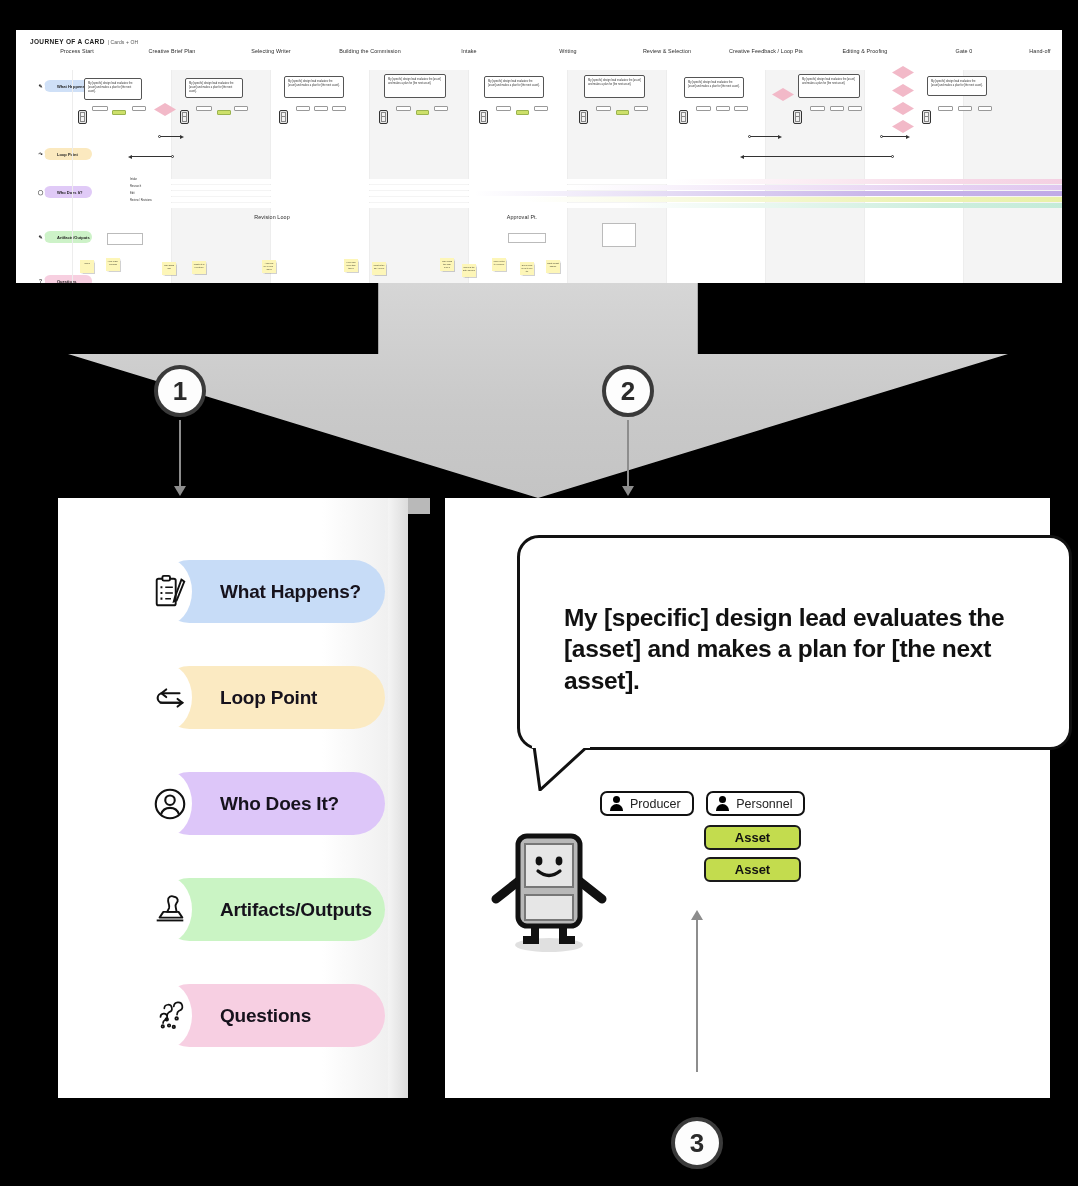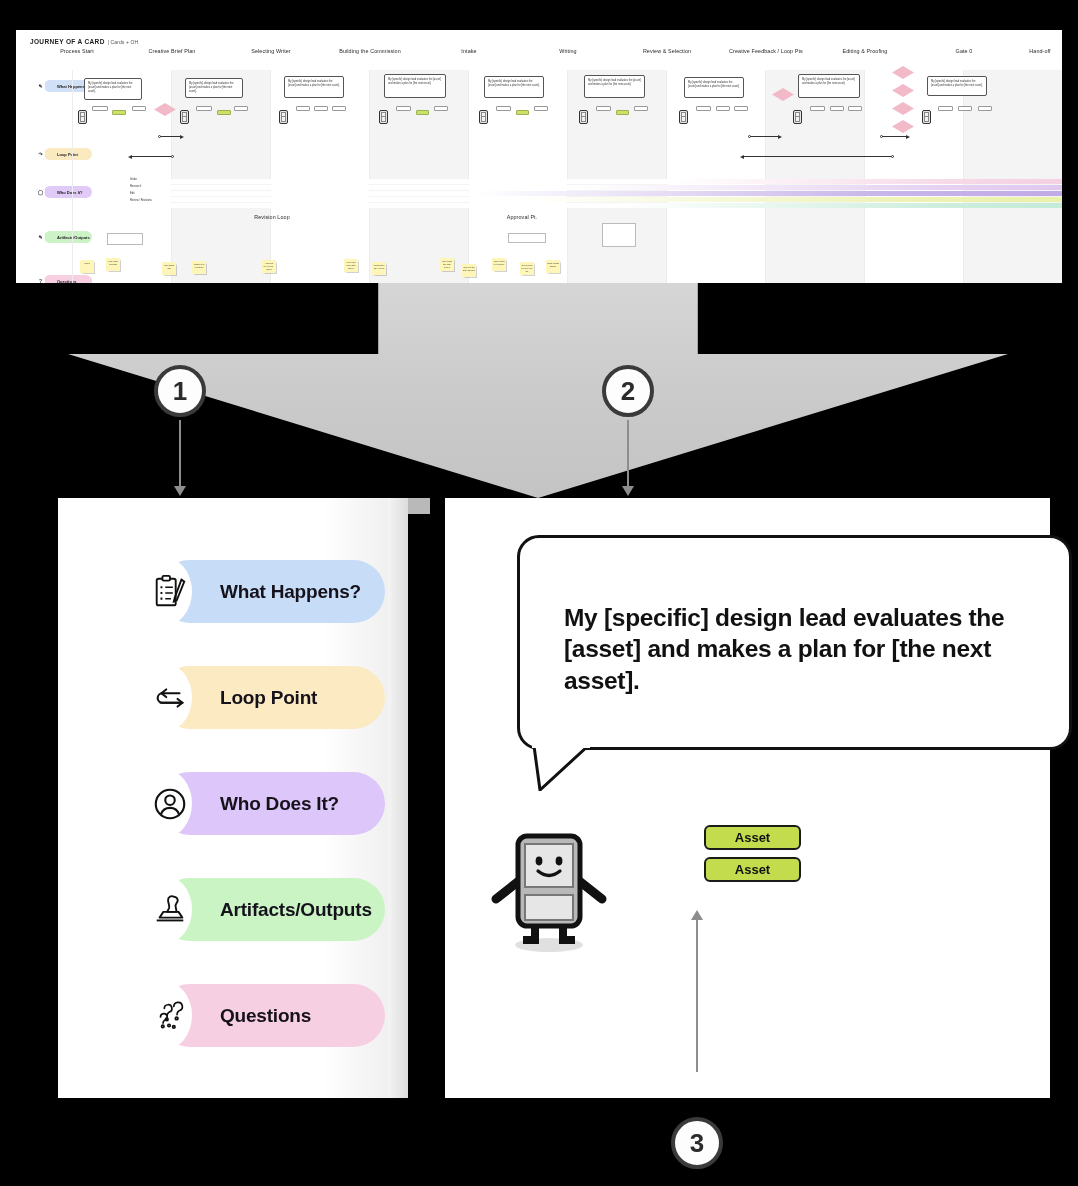--- a/index.html
+++ b/index.html
@@ -552,20 +552,36 @@
     <div class="page-right" data-interactable="false">
 
       <div class="bubble" data-interactable="true">
         <div class="bubble-text" data-interactable="false">My [specific] design lead evaluates the [asset] and makes a plan for [the next asset].</div>
       </div>
       <svg class="bubble-tail" viewBox="0 0 62 45" data-interactable="false">
         <path d="M4 0 L58 0 L10 44 Z" fill="#fff" stroke="#111" stroke-width="3" stroke-linejoin="round"></path>
         <rect x="2" y="-6" width="58" height="8" fill="#fff"></rect>
       </svg>
 
+      <div class="tagrow" data-interactable="false">
+        <span class="tag" data-interactable="true">
+          <span class="person" data-interactable="false">
+              <i></i>
+              <b></b>
+            </span>
+          <span data-interactable="false">Producer</span>
+        </span>
+        <span class="tag" data-interactable="true">
+          <span class="person" data-interactable="false">
+              <i></i>
+              <b></b>
+            </span>
+          <span data-interactable="false">Personnel</span>
+        </span>
+      </div>
 
       <div class="asset" style="left:259px;top:327px;" data-interactable="true">
         <span data-interactable="false">Asset</span>
       </div>
       <div class="asset" style="left:259px;top:359px;" data-interactable="true">
         <span data-interactable="false">Asset</span>
       </div>
 
       <svg class="robot" viewBox="0 0 122 132" data-interactable="true">
         <ellipse cx="61" cy="122" rx="34" ry="7" fill="#000" opacity="0.12"></ellipse>

